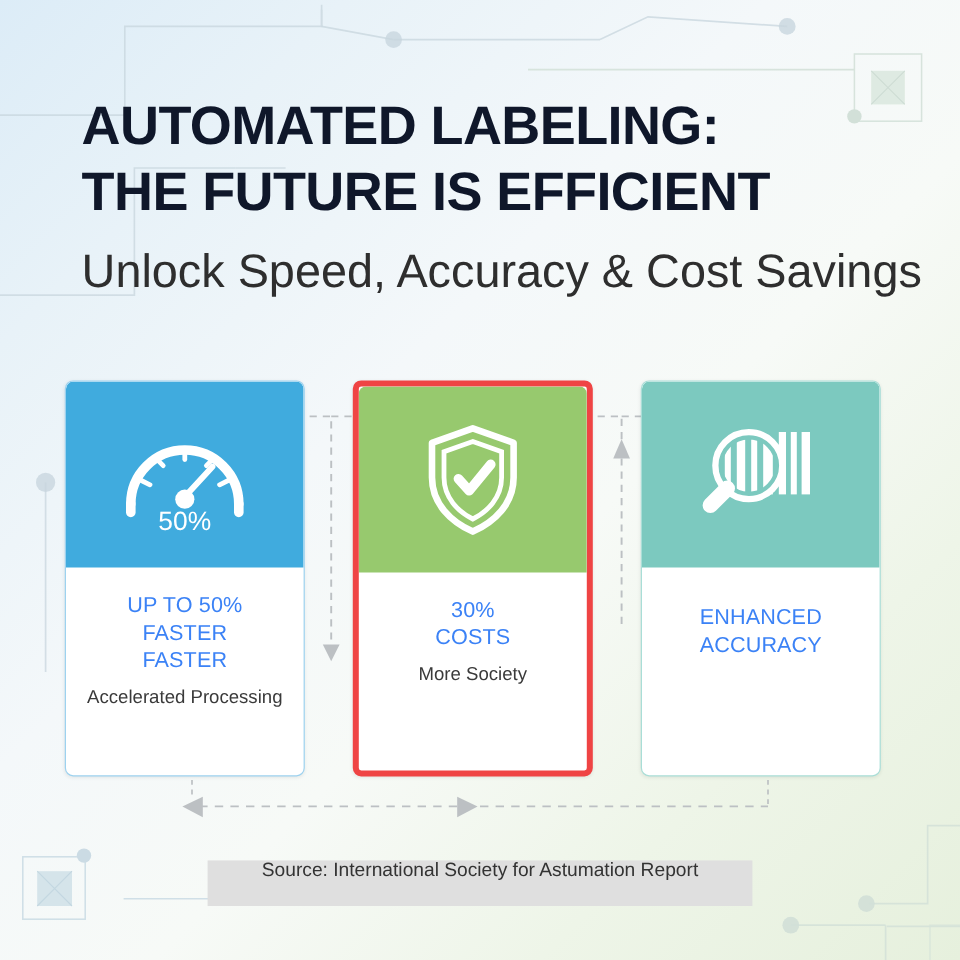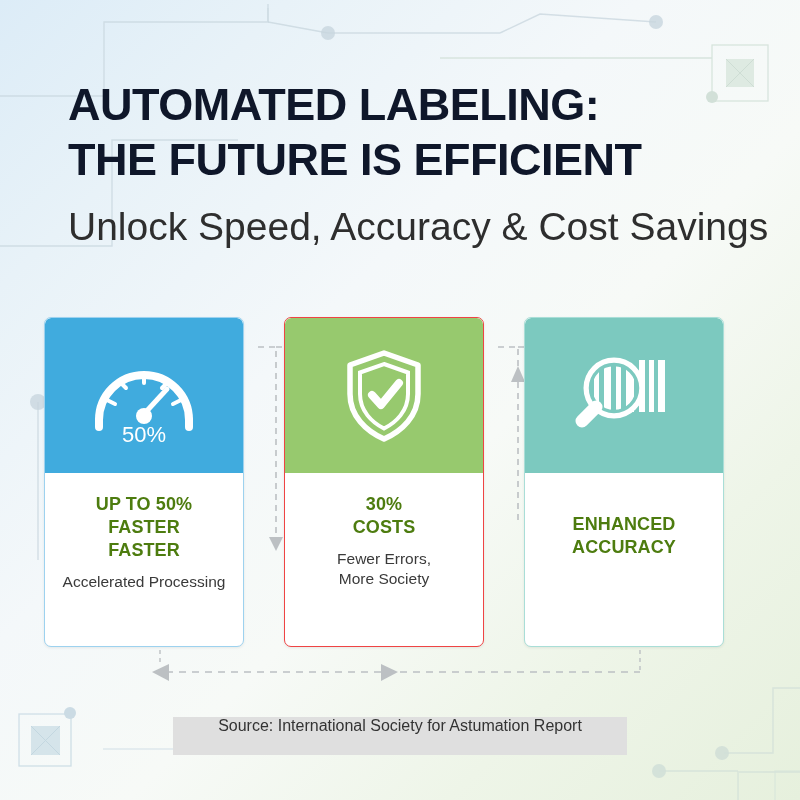--- a/index.html
+++ b/index.html
@@ -52,40 +52,40 @@
     font-size: 39px;
     font-weight: 400;
     color: #2e2e2e;
     line-height: 1.2;
     white-space: nowrap;
   }
 
   
   .cards {
     position: absolute;
-    left: 44px;
+    left: 54px;
     top: 317px;
     width: 680px;
     height: 330px;
     display: flex;
     justify-content: space-between;
   }
 
   .card {
     width: 200px;
     height: 330px;
     border-radius: 7px;
     background: #ffffff;
     display: flex;
     flex-direction: column;
     overflow: hidden;
     box-shadow: 0 1px 3px rgba(0,0,0,0.07);
   }
   .card.blue  { border: 1px solid #9dd2ef; }
-  .card.green { border: 1px solid #ef4444; }
+  .card.green { border: 5px solid #ef4444; }
   .card.teal  { border: 1px solid #a9ded7; }
 
   .card-head {
     height: 155px;
     flex: 0 0 155px;
     display: flex;
     align-items: center;
     justify-content: center;
     border-radius: 6px 6px 0 0;
   }
@@ -94,33 +94,33 @@
   .card.teal  .card-head { background: #7cc9bf; }
 
   .card-body {
     flex: 1;
     padding: 20px 12px 0;
     text-align: center;
   }
 
   .card-stat {
     font-size: 18px;
-    font-weight: bold;
-    color: #4d7c0f;
+    font-weight: normal;
+    color: #3b82f6;
     line-height: 1.28;
     letter-spacing: 0.1px;
   }
   .card-sub {
     margin-top: 10px;
     font-size: 15.5px;
     font-weight: 400;
     color: #3a3a3a;
     line-height: 1.28;
   }
-  .card.teal .card-body { padding-top: 40px; }
+  .card.teal .card-body { padding-top: 30px; }
 
   
   .source-bar {
     position: absolute;
     left: 173px;
     top: 717px;
     width: 454px;
     height: 38px;
     background: #dfdfdf;
     display: flex;
@@ -256,21 +256,20 @@
         <path d="M42 16 L66 24.5 L66 46 C66 63 54 74.5 42 80.5 C30 74.5 18 63 18 46 L18 24.5 Z" fill="none" stroke="#ffffff" stroke-width="4"></path>
         <path d="M30 47 L39 57 L57 35" stroke="#ffffff" stroke-width="8" fill="none" stroke-linecap="round" stroke-linejoin="round"></path>
       </svg>
     </div>
     <div class="card-body">
       <div class="card-stat">
         <div>30%</div>
         <div>COSTS</div>
       </div>
       <div class="card-sub">
-        <div>Fewer Errors,</div>
         <div>More Society</div>
       </div>
     </div>
   </div>
 
   <div class="card teal">
     <div class="card-head">
       <svg width="108" height="92" viewBox="0 0 108 92">
         <g fill="#ffffff">
           <rect x="24" y="16" width="5" height="46"></rect>

